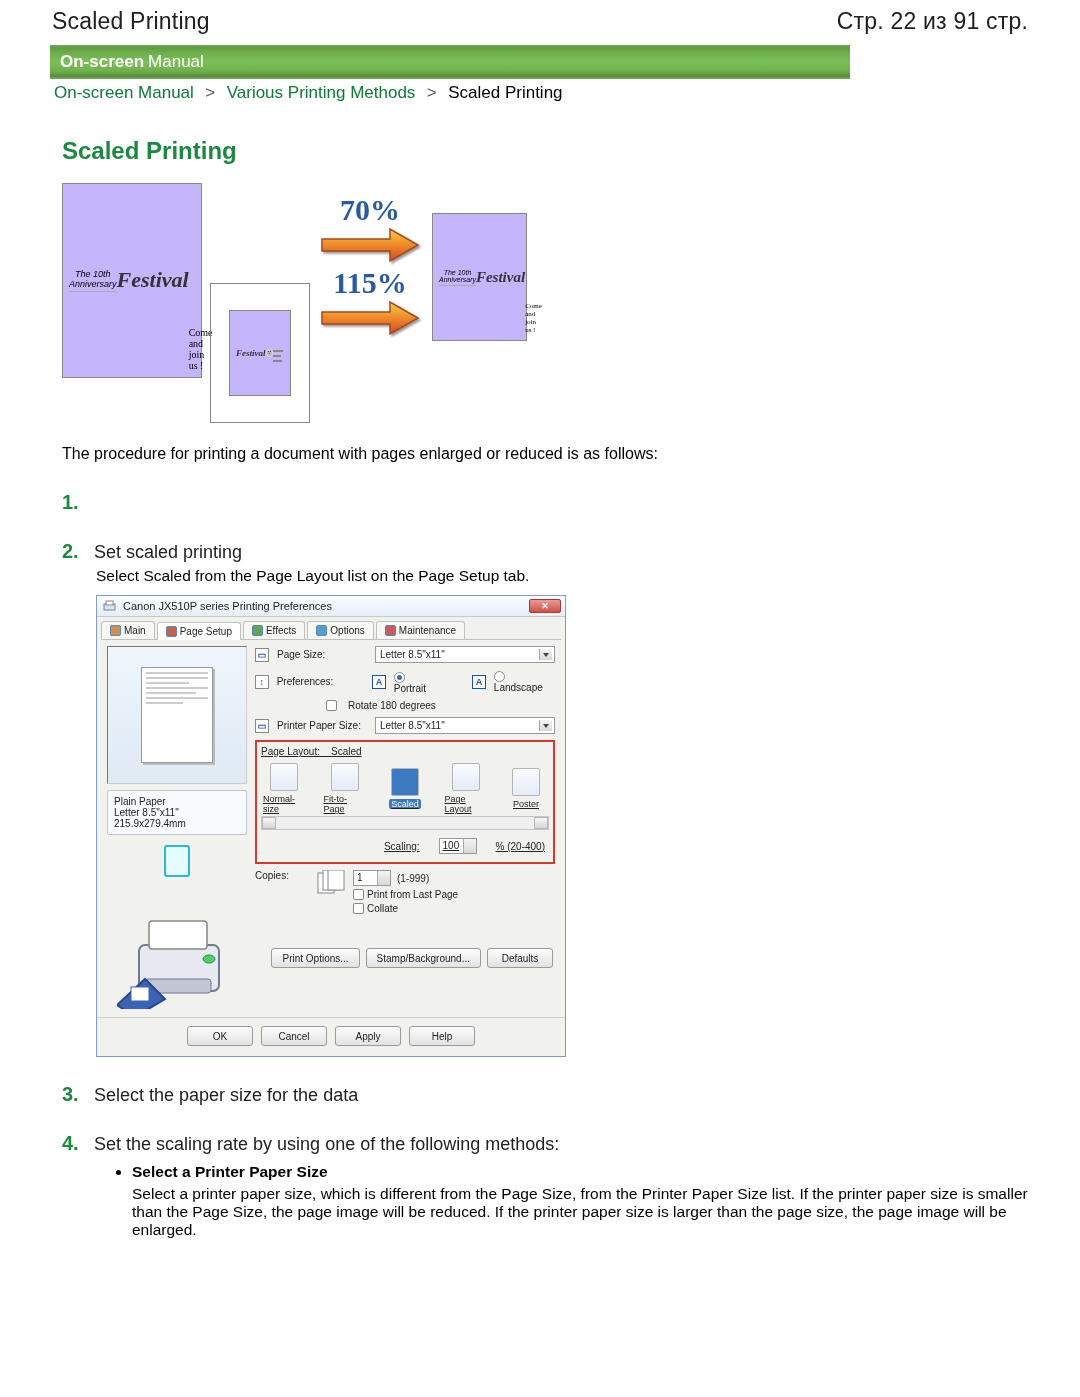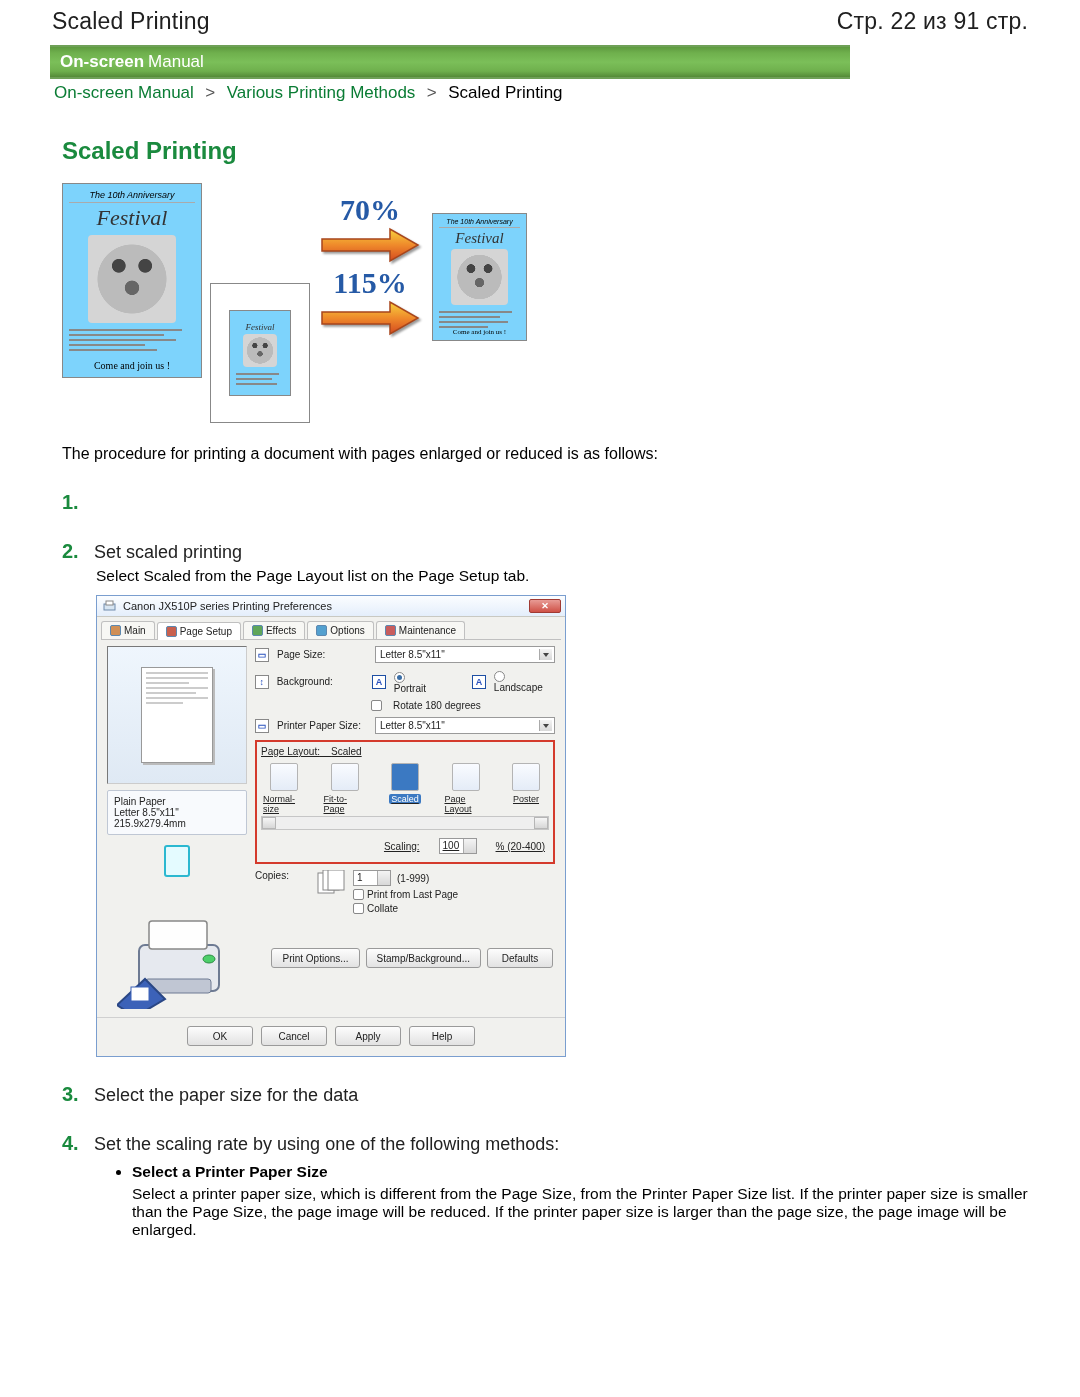--- a/index.html
+++ b/index.html
@@ -52,35 +52,34 @@
   }
   
   .hero {
     display: flex;
     align-items: flex-start;
     gap: 0px;
     margin: 0 0 22px 12px;
   }
   .card {
     border: 1px solid #888;
-    background: #7dd3fc;
+    background: #c4b5fd;
     padding: 6px;
     display: flex;
-    flex-direction: column;
+    flex-direction: row;
     align-items: center;
-    justify-content: center;
   }
   .card.big { width: 140px; height: 195px; }
   .card.mid { width: 95px; height: 128px; }
   .card.small { width: 62px; height: 86px; }
   .card .topline { font-style: italic; font-size: 9px; border-bottom: 1px solid #aaa; width:100%; text-align:center; padding-bottom:2px;}
   .card .brand {
     font-family: Georgia, serif;
     font-style: italic;
-    font-weight: normal;
+    font-weight: bold;
     color: #333;
   }
   .card.big .brand { font-size: 22px; margin: 2px 0 4px 0; }
   .card.mid .brand { font-size: 15px; margin: 2px 0 2px 0;}
   .card.small .brand { font-size: 10px; margin: 1px 0 2px 0;}
   .dog {
     width: 70%;
     aspect-ratio: 1/1;
     border-radius: 4px;
     background:
@@ -253,21 +252,21 @@
   .radio, .check {
     width:11px; height:11px; border:1px solid #888; border-radius:50%; background:#fff;
     display:inline-flex; align-items:center; justify-content:center; margin-right:3px;
     vertical-align:-2px;
   }
   .radio.on::after { content:""; width:5px; height:5px; border-radius:50%; background:#3b6ea5; }
   .check { border-radius:2px; }
   .redbox {
     border: 2px solid #d43a2c; padding: 4px 4px 8px 4px; margin: 4px 0 6px 0; text-decoration: underline;
   }
-  .layout-opts { display:flex; justify-content:space-between; align-items:flex-start; padding: 4px 2px 0 2px;}
+  .layout-opts { display:flex; justify-content:space-between; align-items:center; padding: 4px 2px 0 2px;}
   .lay {
     width: 42px; display:flex; flex-direction:column; align-items:center; font-size:9px; gap:3px;
   }
   .lay .pic {
     width:28px; height:28px; border:1px solid #b4b4b4;
     background:linear-gradient(#f9fbff,#e4ecf7);
     display:flex; align-items:center; justify-content:center;
     border-radius:2px;
   }
   .lay.sel .pic { background:#3b79c2; }
@@ -478,28 +477,28 @@
             </div>
 
             <div class="right-col">
               <div class="row">
                 <span class="mini-ico">▭</span>
                 <label>Page Size:</label>
                 <div class="select">Letter 8.5"x11"</div>
               </div>
               <div class="row">
                 <span class="mini-ico">↕</span>
-                <label>Background:</label>
+                <label>Preferences:</label>
                 <span class="mini-ico" style="border-color:#1e4fa4;">A</span>
                 <span><span class="radio on"></span><span>Portrait</span></span>
                 <span style="width:18px;"></span>
                 <span class="mini-ico" style="border-color:#1e4fa4;">A</span>
                 <span><span class="radio"></span><span>Landscape</span></span>
               </div>
-              <div class="row" style="margin-left:116px;">
+              <div class="row" style="margin-left:71px;">
                 <span class="check"></span>
                 <span>Rotate 180 degrees</span>
               </div>
               <div class="row">
                 <span class="mini-ico">▭</span>
                 <label>Printer Paper Size:</label>
                 <div class="select">Letter 8.5"x11"</div>
               </div>
 
               <div class="redbox">

